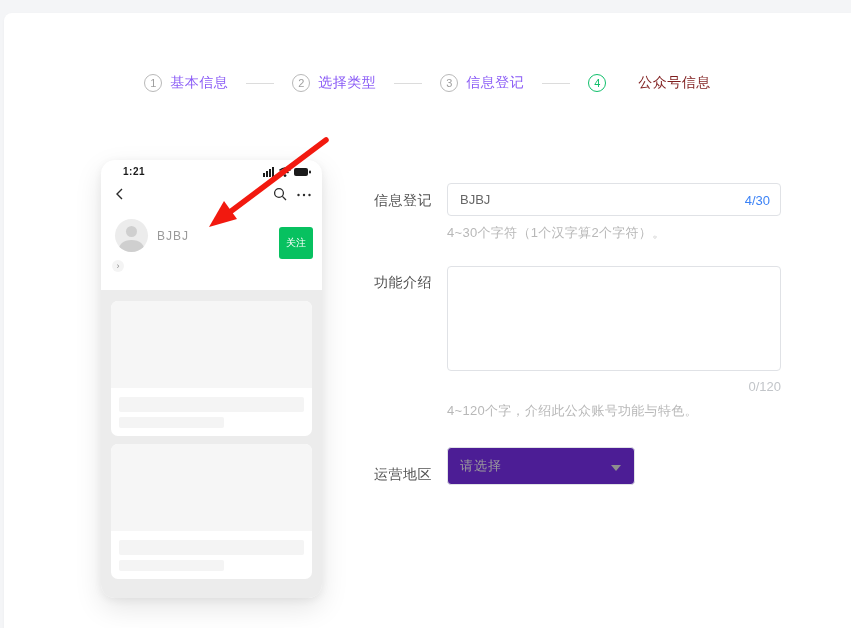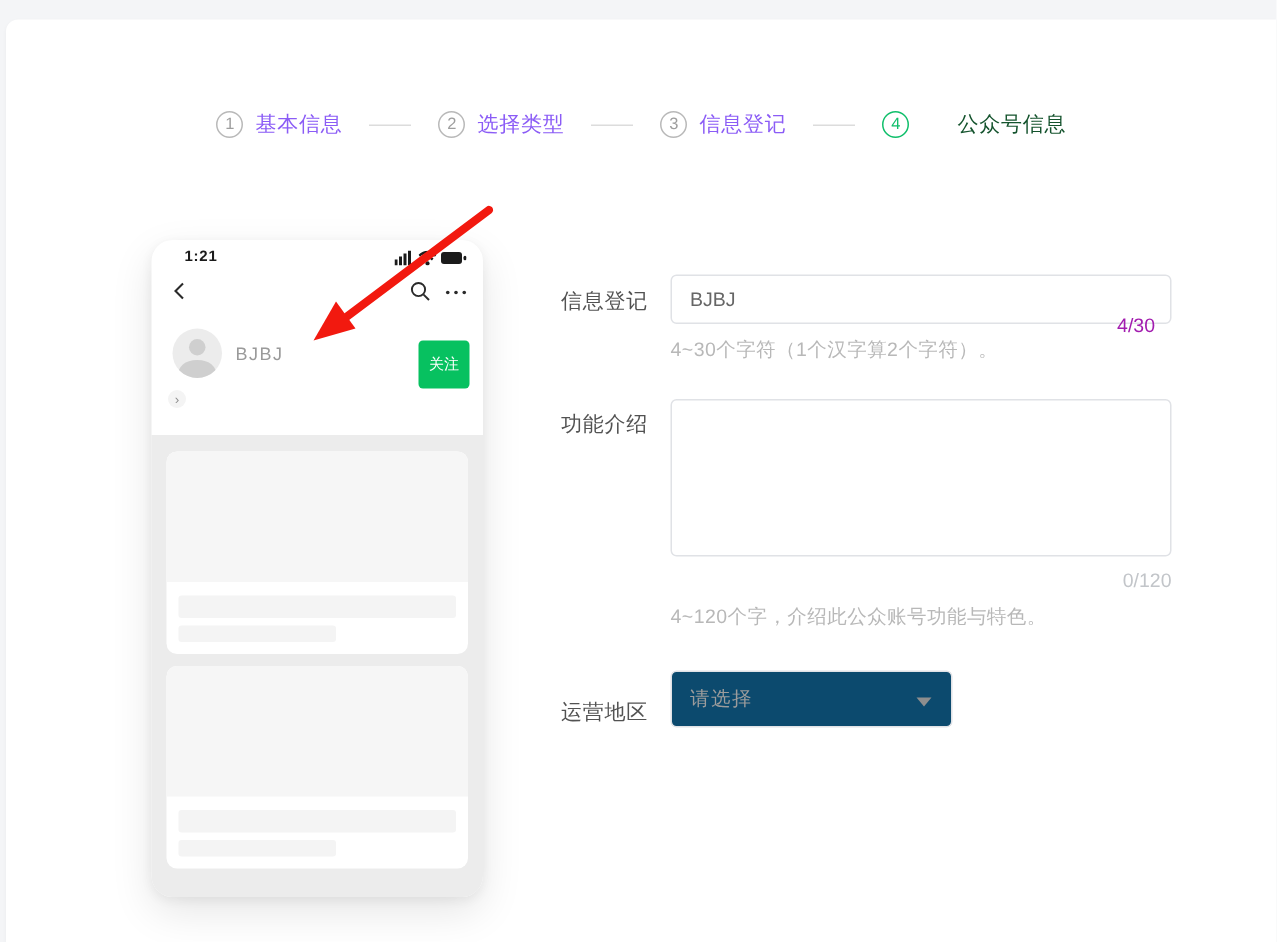--- a/index.html
+++ b/index.html
@@ -11,21 +11,21 @@
 
   
   .stepper { position:absolute; top:55px; left:0; width:847px; height:30px;
              display:flex; justify-content:center; align-items:center; }
   .step { display:flex; align-items:center; gap:8px; }
   .step-circle { width:18px; height:18px; border:1px solid #b9b9b9; border-radius:50%;
                  display:flex; align-items:center; justify-content:center;
                  font-size:11px; color:#9e9e9e; }
   .step-label { font-size:14px; color:#8b5cf6; letter-spacing:.5px; }
   .step.active .step-circle { border-color:#10bf6b; color:#10bf6b; }
-  .step.active .step-label  { color:#14532d;margin-left:24px; }
+  .step.active .step-label  { color:#7f1d1d;margin-left:24px; }
   .step-dash { width:28px; height:1px; background:#dcdcdc; margin:0 18px; }
 
   
   .phone { position:absolute; left:97px; top:147px; width:221px; height:438px;
            background:#fff; border-radius:14px;
            box-shadow:0 10px 28px rgba(0,0,0,.10), 0 2px 8px rgba(0,0,0,.06); }
   .status-time { position:absolute; left:22px; top:6px; font-size:10px; color:#1b1b1b; font-weight:bold; letter-spacing:.5px; }
   .status-icons { position:absolute; right:11px; top:7px; display:flex; gap:3px; align-items:flex-end; height:10px; }
   .nav-back { position:absolute; left:11px; top:26px; width:16px; height:16px; color:#2a2a2a; }
   .nav-right { position:absolute; right:10px; top:27px; display:flex; gap:9px; align-items:center; }
@@ -51,32 +51,32 @@
                 pointer-events:none; z-index:6; }
 
   
   .f-label { position:absolute; font-size:14px; color:#525252; letter-spacing:.5px; }
   .lab1 { left:370px; top:179px; } .lab2 { left:370px; top:261px; } .lab3 { left:370px; top:453px; }
   .input-wrap { position:absolute; left:443px; top:170px; width:334px; height:33px;
                 border:1px solid #e0e2e6; border-radius:4px; background:#fff; }
   .input-wrap input { width:100%; height:100%; border:none; outline:none; background:transparent;
                       padding:0 48px 0 12px; font-size:13px; color:#666;
                       font-family:"Liberation Sans","DejaVu Sans",sans-serif; }
-  .counter-in { position:absolute; right:10px; top:9px; font-size:13px; color:#a21caf;margin-top:16px; }
+  .counter-in { position:absolute; right:10px; top:9px; font-size:13px; color:#3b82f6; }
   .hint { position:absolute; font-size:13px; color:#b8b8b8; letter-spacing:.3px; }
   .hint1 { left:443px; top:211px; } .hint2 { left:443px; top:389px; }
   .textarea-wrap { position:absolute; left:443px; top:253px; width:334px; height:105px;
                    border:1px solid #e0e2e6; border-radius:4px; background:#fff; }
   .textarea-wrap textarea { width:100%; height:100%; border:none; outline:none; resize:none;
                    padding:8px 12px; font-size:13px; color:#666; background:transparent;
                    font-family:"Liberation Sans","DejaVu Sans",sans-serif; }
   .counter-below { position:absolute; left:443px; top:366px; width:334px; text-align:right;
                    font-size:13px; color:#c2c5c9; }
   .select { position:absolute; left:443px; top:434px; width:188px; height:38px;
-            border:1px solid #e0e2e6; border-radius:4px; background:#0c4a6e;
+            border:1px solid #e0e2e6; border-radius:4px; background:#4c1d95;
             display:flex; align-items:center; padding:0 12px; cursor:pointer; }
   .select-text { font-size:13px; color:#9c9c9c; letter-spacing:1px; }
   .caret { position:absolute; right:13px; top:17px; width:0; height:0;
            border-left:5px solid transparent; border-right:5px solid transparent;
            border-top:6px solid #8e8e8e; }
 </style>
 </head>
 <body>
 
 <div class="page">

